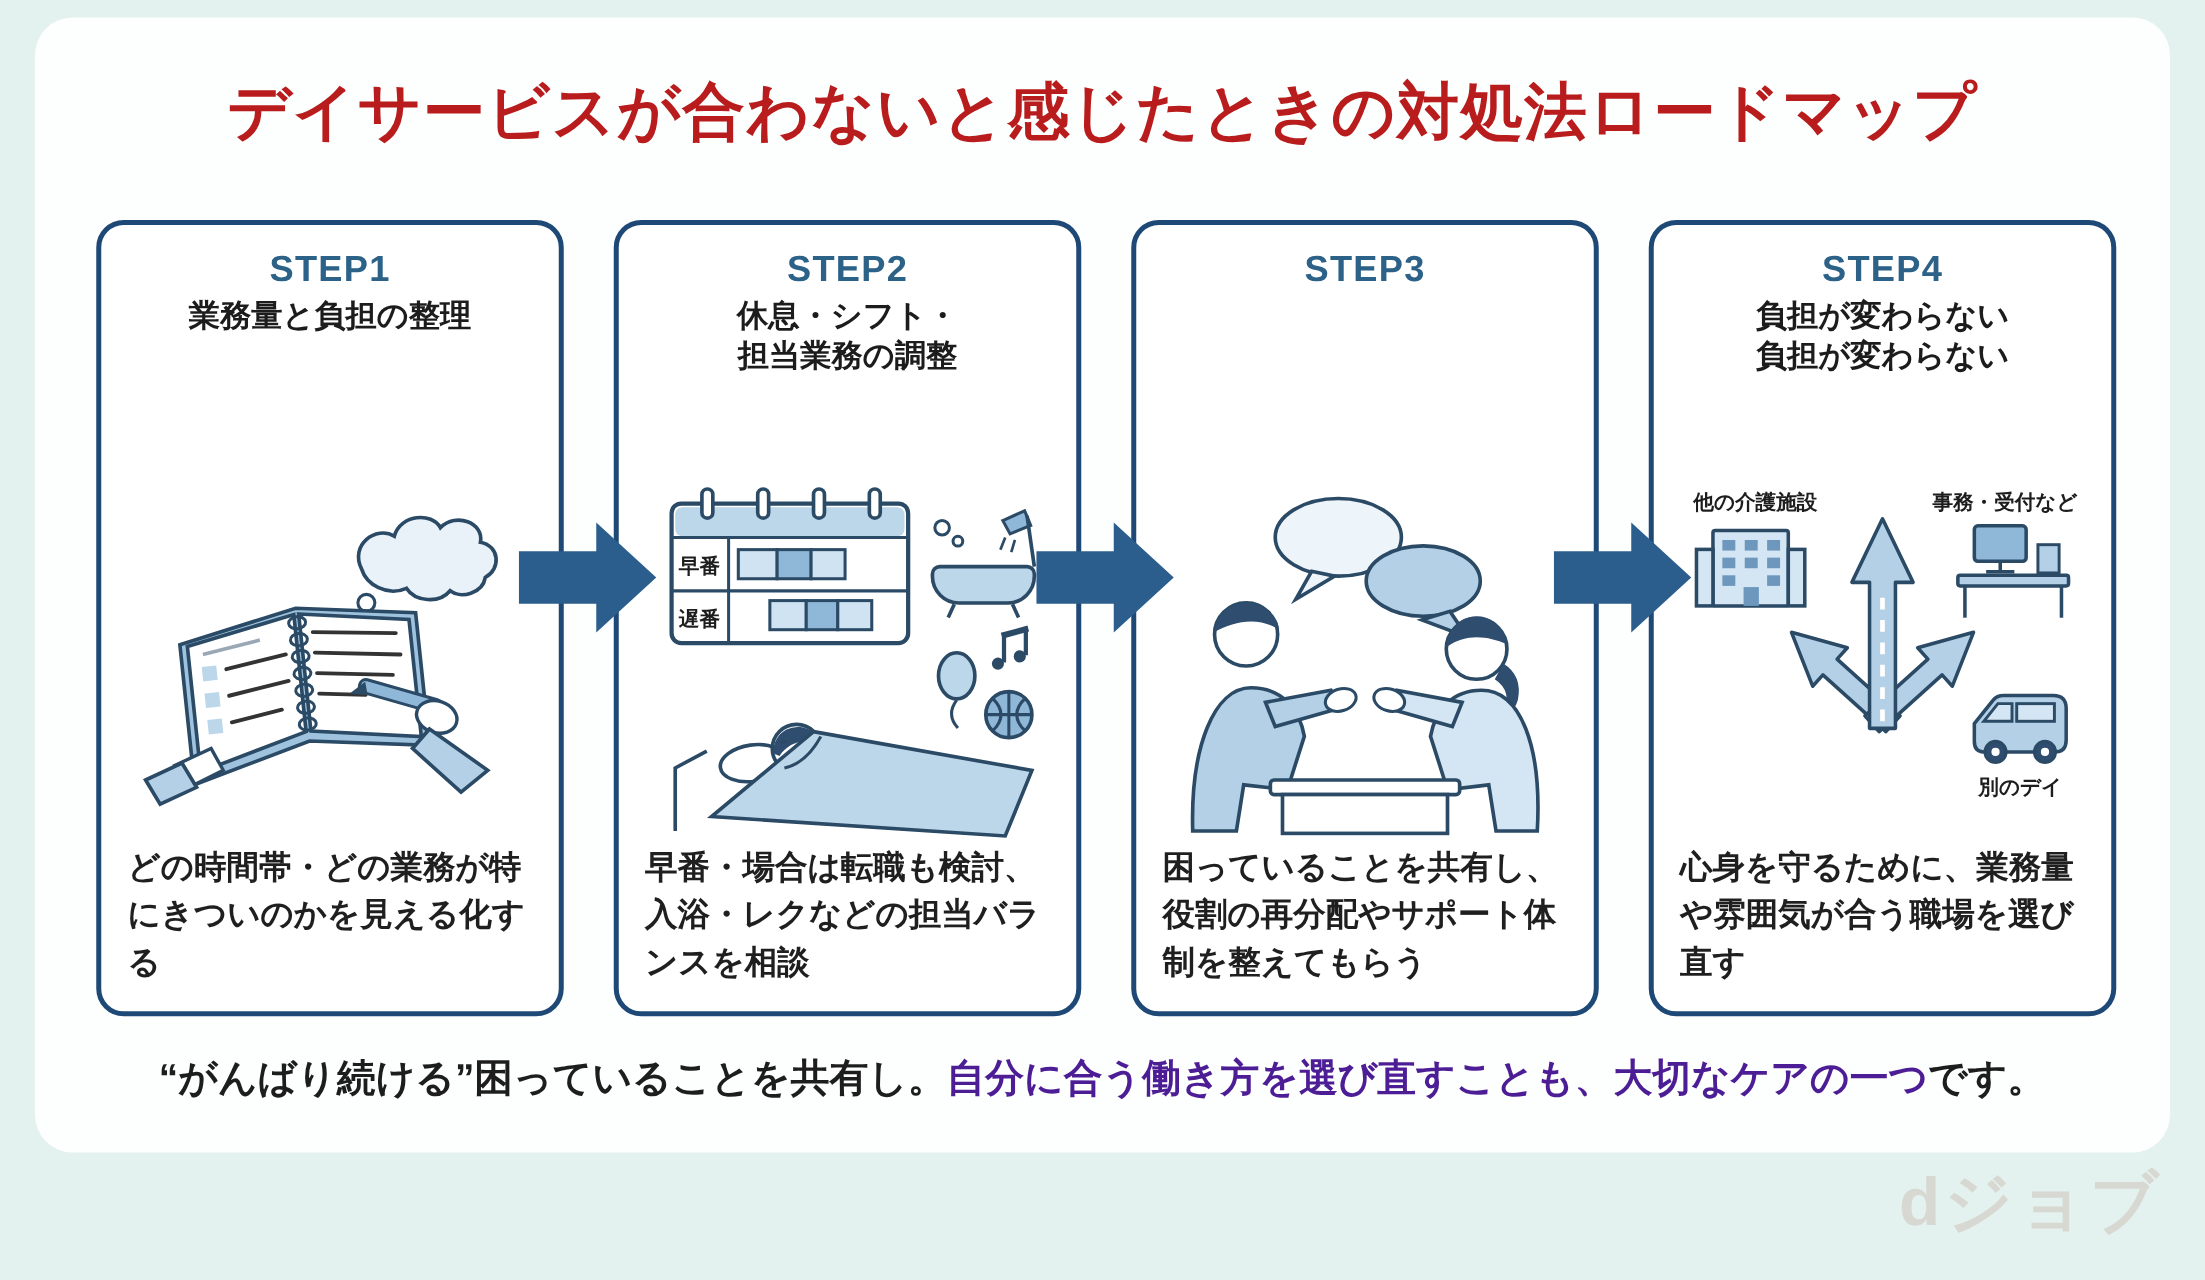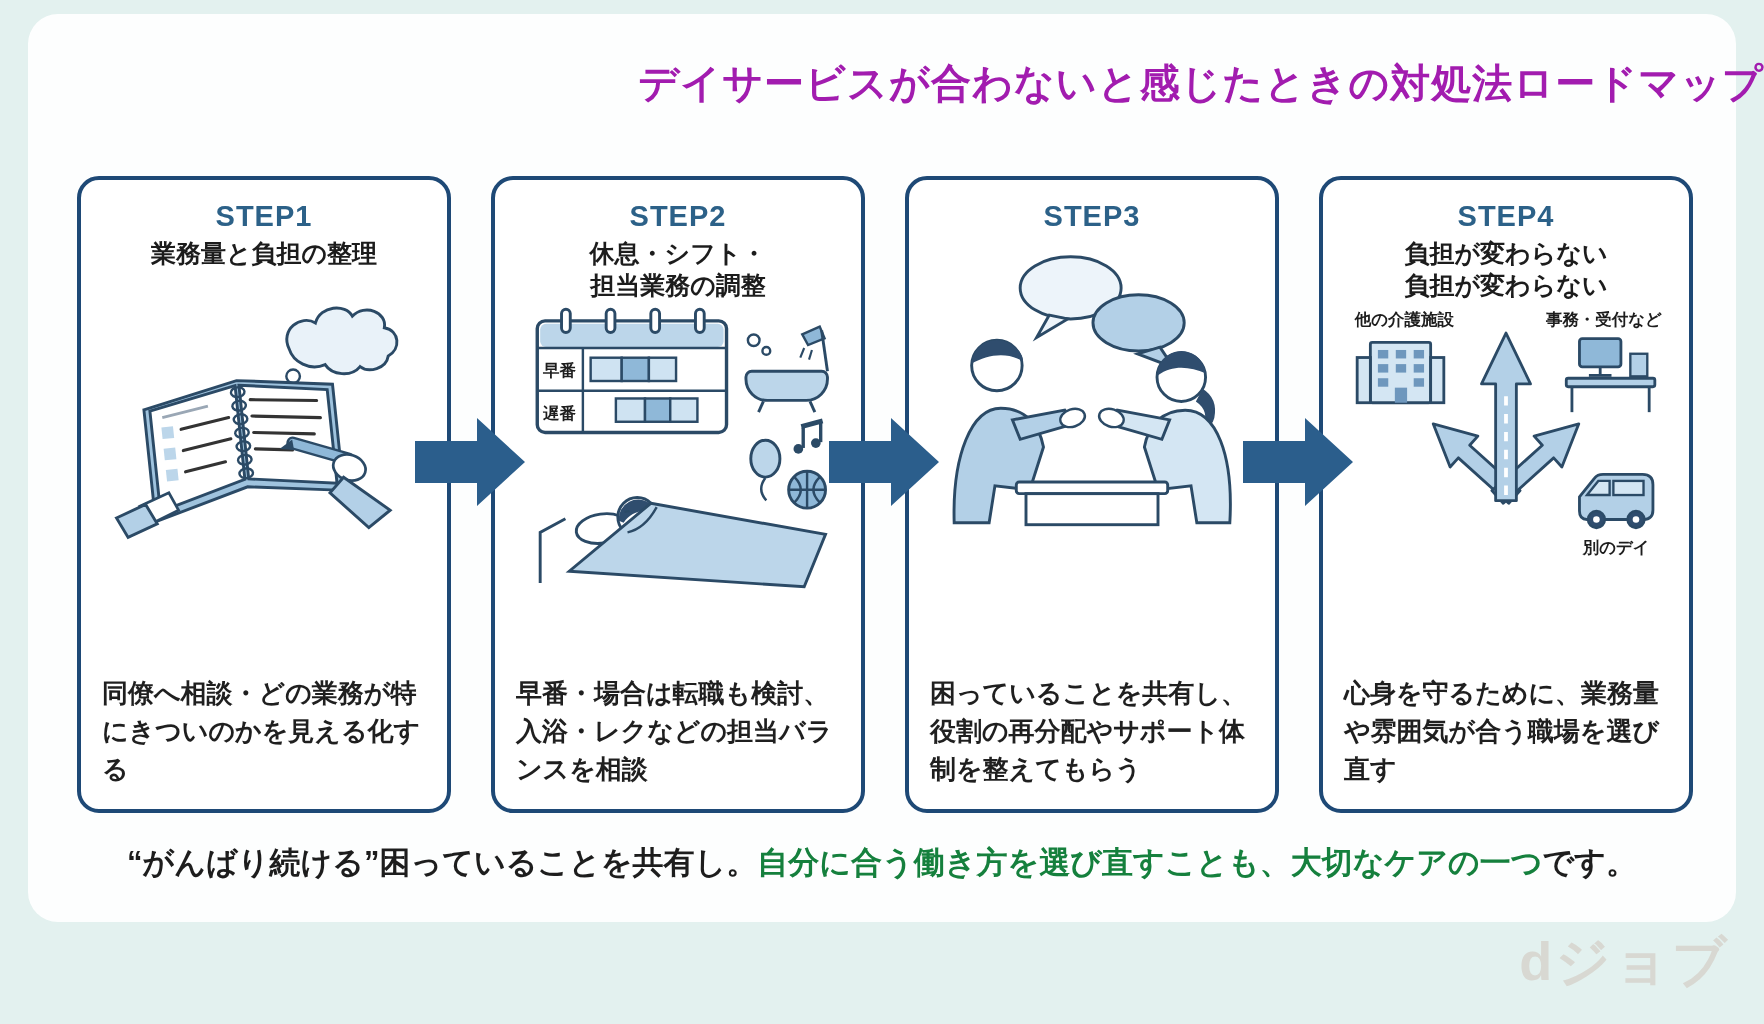--- a/index.html
+++ b/index.html
@@ -6,44 +6,44 @@
   body{
     width:1764px;height:1024px;position:relative;overflow:hidden;
     background:#e3f1ef;
     font-family:"Liberation Sans","DejaVu Sans",sans-serif;
   }
   .panel{
     position:absolute;left:28px;top:14px;width:1708px;height:908px;
     background:#fdfefe;border-radius:30px;
   }
   .main-title{
-    position:absolute;left:0;top:56px;width:100%;text-align:right;
-    font-size:40px;font-weight:800;color:#a21caf;letter-spacing:1px;
+    position:absolute;left:0;top:56px;width:100%;text-align:center;
+    font-size:50px;font-weight:800;color:#b91c1c;letter-spacing:1px;
   }
   .cards{
     position:absolute;left:77px;top:176px;width:1616px;height:637px;
     display:flex;gap:40px;
   }
   .card{
     flex:1;background:#ffffff;border:4px solid #1e4976;border-radius:22px;
     display:flex;flex-direction:column;align-items:center;
     padding:20px 0 16px;box-sizing:border-box;
   }
   .step-label{font-size:29px;font-weight:800;color:#2c6188;letter-spacing:1px;}
   .card-title{margin-top:4px;text-align:center;font-size:25px;font-weight:800;color:#1c1c1c;line-height:1.28;}
   .card-title span{display:block;}
-  .illo{flex:1;display:flex;align-items:flex-start;justify-content:center;width:100%;}
+  .illo{flex:1;display:flex;align-items:flex-end;justify-content:center;width:100%;}
   .card-desc{width:324px;font-size:26px;font-weight:700;color:#1f1f1f;line-height:1.46;margin-bottom:4px;}
   .flow-arrow{position:absolute;top:410px;z-index:5;}
   .arrow-1{left:415px;} .arrow-2{left:829px;} .arrow-3{left:1243px;}
   .footer-note{
     position:absolute;left:0;top:842px;width:100%;text-align:center;
     font-size:31px;font-weight:800;color:#1d1d1d;
   }
-  .footer-note .red{color:#15803d;}
+  .footer-note .red{color:#4c1d95;}
   .brand-logo{
     position:absolute;right:34px;top:926px;
     font-size:54px;font-weight:800;color:#d8d8d2;letter-spacing:3px;
   }
   svg text{font-family:"Liberation Sans","DejaVu Sans",sans-serif;}
 </style>
 </head>
 <body>
 
 <div class="panel"></div>
@@ -97,21 +97,21 @@
           <polygon points="199,171 186,181 201,182" fill="#2b4a66"></polygon>
           <ellipse cx="258" cy="200" rx="17" ry="13" transform="rotate(18 258 200)" fill="#fff" stroke="#2b4a66" stroke-width="2.8"></ellipse>
           <polygon points="252,210 300,244 278,262 238,226" fill="#b3d0e7" stroke="#2b4a66" stroke-width="3"></polygon>
         </g>
         <g>
           <polygon points="42,240 72,226 82,244 54,258" fill="#fff" stroke="#2b4a66" stroke-width="2.8"></polygon>
           <polygon points="18,252 48,238 60,258 30,272" fill="#b3d0e7" stroke="#2b4a66" stroke-width="3"></polygon>
         </g>
       </svg>
     </div>
-    <div class="card-desc">同僚へ相談・どの業務が特にきついのかを見える化する</div>
+    <div class="card-desc">どの時間帯・どの業務が特にきついのかを見える化する</div>
   </div>
 
   <div class="card">
     <div class="step-label">STEP2</div>
     <div class="card-title">
       <span>休息・シフト・</span>
       <span>担当業務の調整</span>
     </div>
     <div class="illo">
       <svg width="330" height="292" viewBox="0 0 340 300">

